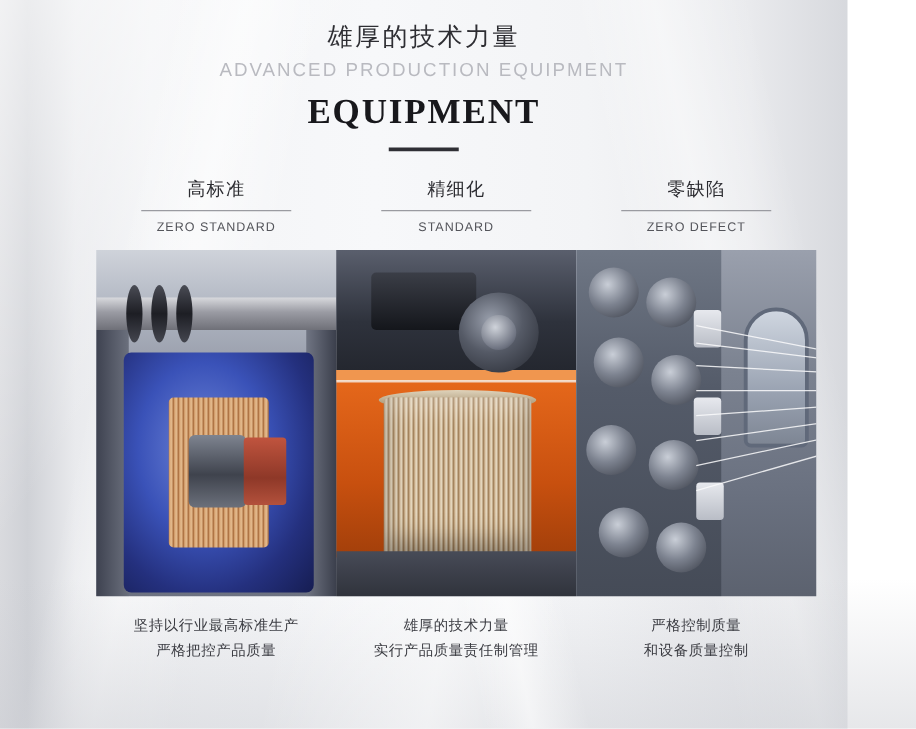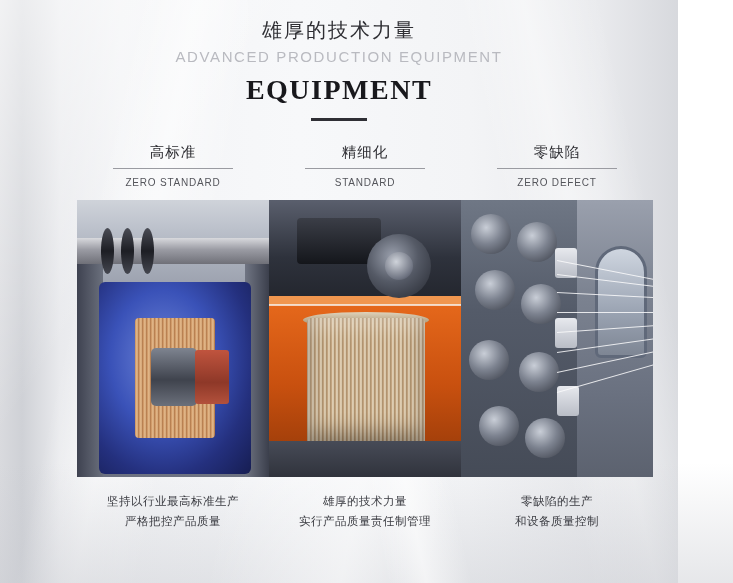--- a/index.html
+++ b/index.html
@@ -341,19 +341,19 @@
         <div class="thread" style="left:96px; top:60px;  width:110px; transform:rotate(11deg);"></div>
         <div class="thread" style="left:96px; top:74px;  width:110px; transform:rotate(7deg);"></div>
         <div class="thread" style="left:96px; top:92px;  width:110px; transform:rotate(3deg);"></div>
         <div class="thread" style="left:96px; top:112px; width:110px; transform:rotate(0deg);"></div>
         <div class="thread" style="left:96px; top:132px; width:110px; transform:rotate(-4deg);"></div>
         <div class="thread" style="left:96px; top:152px; width:110px; transform:rotate(-8deg);"></div>
         <div class="thread" style="left:96px; top:172px; width:110px; transform:rotate(-12deg);"></div>
         <div class="thread" style="left:96px; top:192px; width:110px; transform:rotate(-16deg);"></div>
       </div>
       <div class="caption">
-        <div>零缺陷的生产</div>
+        <div>严格控制质量</div>
         <div>和设备质量控制</div>
       </div>
     </div>
 
   </div>
 </div>
 
 </body></html>

